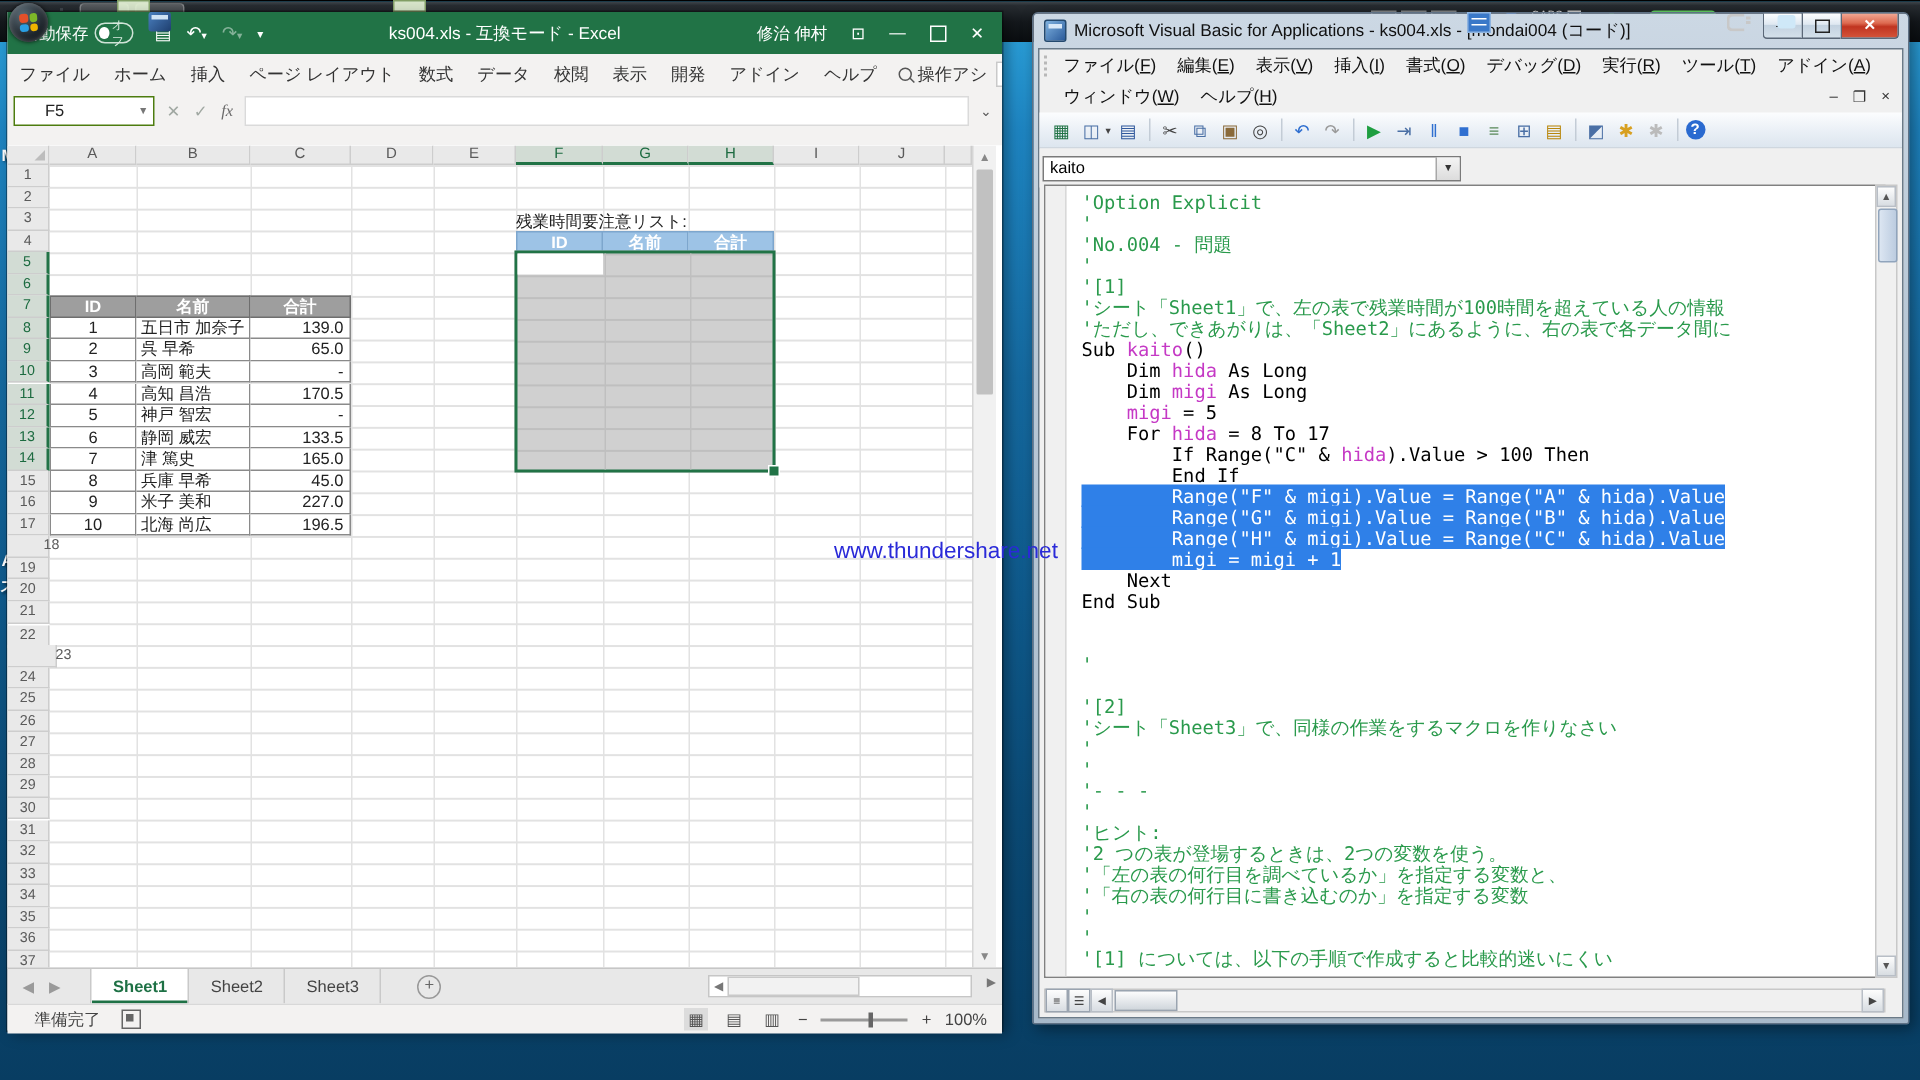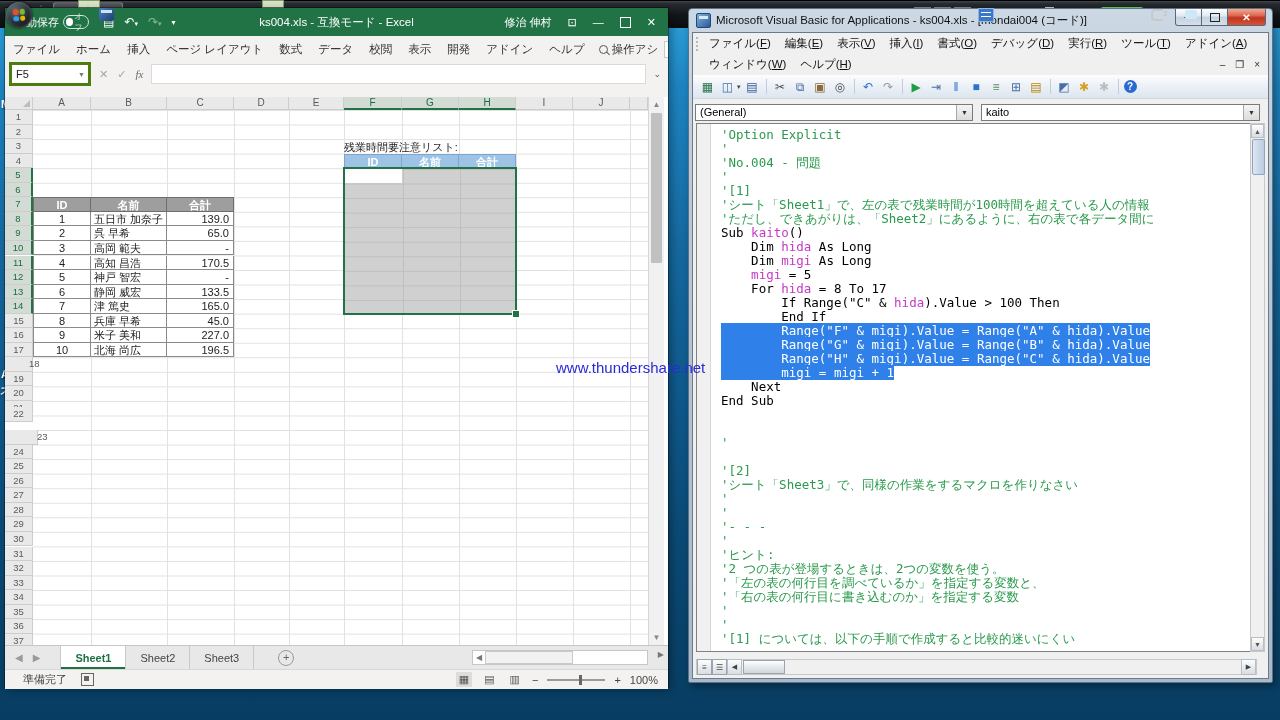--- a/index.html
+++ b/index.html
@@ -25,21 +25,21 @@
   .xl-tb-right{margin-left:auto;display:flex;align-items:center;gap:16px;margin-right:12px;font-size:11px;}
   .winglyph{font-size:11px;}
   .maxbox{width:9px;height:9px;border:1px solid #fff;display:inline-block;}
   .xl-tabs{height:26px;background:#f3f2f1;display:flex;align-items:center;font-size:11.5px;color:#333;overflow:hidden;}
   .xl-tab{padding:0 8px;white-space:nowrap;}
   .xl-search{display:flex;align-items:center;gap:4px;padding:0 6px;white-space:nowrap;color:#333;}
   .lens{width:7px;height:7px;border:1.4px solid #555;border-radius:50%;position:relative;display:inline-block;}
   .lens::after{content:"";position:absolute;width:4px;height:1.4px;background:#555;transform:rotate(45deg);left:6px;top:7px;}
   .share-box{margin-left:auto;margin-right:6px;color:#1e7145;font-size:11px;border:1px solid #c9c9c9;background:#fff;padding:1px 4px;}
   .xl-formula{height:24px;background:#f3f2f1;display:flex;align-items:center;padding-left:4px;position:relative;}
-  .namebox{width:72px;height:18px;background:#fff;border:3px solid #4d7c0f;font-size:11px;color:#222;display:flex;align-items:center;padding-left:4px;}
+  .namebox{width:72px;height:18px;background:#fff;border:1px solid #4d7c0f;font-size:11px;color:#222;display:flex;align-items:center;padding-left:20px;}
   .namebox .dd{margin-left:auto;font-size:7px;color:#777;padding-right:3px;}
   .fxbtns{display:flex;align-items:center;gap:9px;color:#a0a8a2;font-size:11px;margin:0 8px;}
   .fx{font-style:italic;font-family:"Liberation Serif",serif;color:#6a6a6a;}
   .fm-input{flex:1;height:18px;background:#fff;border:1px solid #dadada;margin-right:22px;}
   .fm-chev{position:absolute;right:7px;color:#555;font-size:9px;}
   .xl-ribbonpad{height:11px;background:#f3f2f1;}
   #xl-gridwrap{position:relative;height:548px;background:#fff;overflow:hidden;}
   .corner{position:absolute;left:0;top:0;width:28px;height:13px;background:#e9e9e9;border-right:1px solid #cdcdcd;border-bottom:1px solid #cdcdcd;box-sizing:border-box;}
   .corner::after{content:"";position:absolute;right:2px;bottom:2px;border-left:7px solid transparent;border-bottom:7px solid #bdbdbd;}
   .colhead{position:absolute;top:0;height:13px;line-height:12px;font-size:10px;color:#5a5a5a;text-align:center;background:#e9e9e9;border-right:1px solid #cdcdcd;border-bottom:1px solid #cdcdcd;box-sizing:border-box;}
@@ -326,21 +326,21 @@
       <div class="rowhead hl" style="top: 173.05px; height: 14.55px; line-height: 13.55px;">12</div>
       <div class="rowhead hl" style="top: 187.6px; height: 14.55px; line-height: 13.55px;">13</div>
       <div class="rowhead hl" style="top: 202.15px; height: 14.55px; line-height: 13.55px;">14</div>
       <div class="rowhead" style="top: 216.7px; height: 14.55px; line-height: 13.55px;">15</div>
       <div class="rowhead" style="top: 231.25px; height: 14.55px; line-height: 13.55px;">16</div>
       <div class="rowhead" style="top: 245.8px; height: 14.55px; line-height: 13.55px;">17</div>
       <div class="rowhead" style="top: 260.35px; height: 14.55px; line-height: 13.55px; padding-left: 24px;">18</div>
       <div class="rowhead" style="top: 274.9px; height: 14.55px; line-height: 13.55px;">19</div>
       <div class="rowhead" style="top: 289.45px; height: 14.55px; line-height: 13.55px;">20</div>
       <div class="rowhead" style="top: 304px; height: 14.55px; line-height: 13.55px;">21</div>
-      <div class="rowhead" style="top: 310px; height: 14.55px; line-height: 13.55px;">22</div>
+      <div class="rowhead" style="top: 320px; height: 14.55px; line-height: 13.55px;">22</div>
       <div class="rowhead" style="top: 333.1px; height: 14.55px; line-height: 13.55px; padding-left: 32px;">23</div>
       <div class="rowhead" style="top: 347.65px; height: 14.55px; line-height: 13.55px;">24</div>
       <div class="rowhead" style="top: 362.2px; height: 14.55px; line-height: 13.55px;">25</div>
       <div class="rowhead" style="top: 376.75px; height: 14.55px; line-height: 13.55px;">26</div>
       <div class="rowhead" style="top: 391.3px; height: 14.55px; line-height: 13.55px;">27</div>
       <div class="rowhead" style="top: 405.85px; height: 14.55px; line-height: 13.55px;">28</div>
       <div class="rowhead" style="top: 420.4px; height: 14.55px; line-height: 13.55px;">29</div>
       <div class="rowhead" style="top: 434.95px; height: 14.55px; line-height: 13.55px;">30</div>
       <div class="rowhead" style="top: 449.5px; height: 14.55px; line-height: 13.55px;">31</div>
       <div class="rowhead" style="top: 464.05px; height: 14.55px; line-height: 13.55px;">32</div>
@@ -439,24 +439,20 @@
         <span class="tbicon" style="color: rgb(74, 111, 165);">⊞</span>
         <span class="tbicon" style="color: rgb(184, 134, 11);">▤</span>
         <span class="tbsep"></span>
         <span class="tbicon" style="color: rgb(74, 111, 165);">◩</span>
         <span class="tbicon" style="color: rgb(216, 160, 32);">✱</span>
         <span class="tbicon" style="color: rgb(187, 187, 187);">✱</span>
         <span class="tbsep"></span>
         <span class="helpcirc">?</span>
       </div>
     <div class="vb-comborow">
-      <div class="combo" style="width:278px;">
-        <span class="cval" style="font-weight:normal;">(General)</span>
-        <span class="cbtn">▼</span>
-      </div>
       <div class="combo" style="width:279px;">
         <span class="cval" style="font-weight:normal;">kaito</span>
         <span class="cbtn">▼</span>
       </div>
     </div>
     <div id="vb-codepane">
       <div class="code-margin"></div>
     <div class="code-line" style="top: 4px;"><span class="c">'Option Explicit</span></div>
         <div class="code-line" style="top: 18px;"><span class="c">'</span></div>
         <div class="code-line" style="top: 32px;"><span class="c">'No.004 - 問題</span></div>

